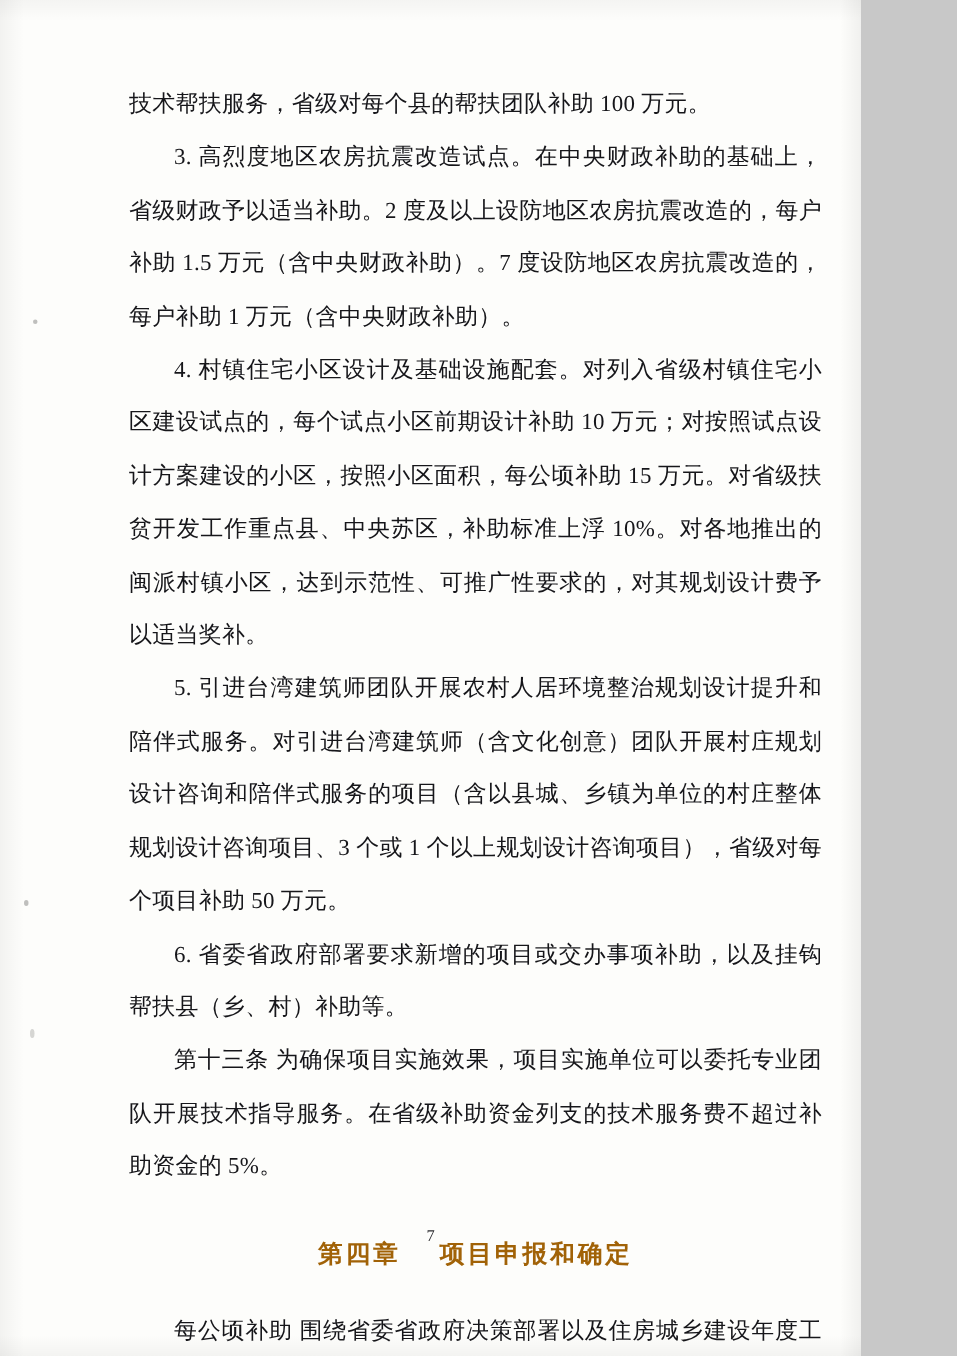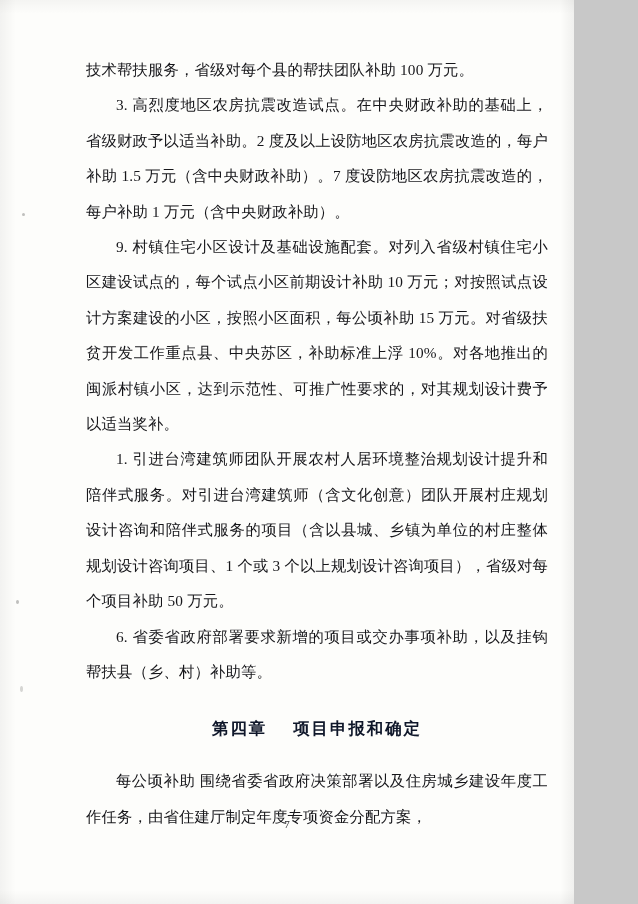--- a/index.html
+++ b/index.html
@@ -55,21 +55,21 @@
     font-weight: normal;
   }
   .chapter {
     margin-top: 22px;
     margin-bottom: 16px;
     text-align: center;
     font-size: 16.4px;
     font-weight: bold;
     letter-spacing: 2px;
     line-height: 36px;
-    color: #0f172a;
+    color: #a16207;
   }
   .chapter .gap {
     display: inline-block;
     width: 26px;
   }
   .pagenum {
     position: absolute;
     left: 0;
     right: 0;
     top: 818px;
@@ -103,31 +103,34 @@
 
     <p class="para">
       <span>技术帮扶服务，省级对每个县的帮扶团队补助 100 万元。</span>
     </p>
 
     <p class="para indent">
       <span class="b">3. 高烈度地区农房抗震改造试点。</span><span>在中央财政补助的基础上，省级财政予以适当补助。2 度及以上设防地区农房抗震改造的，每户补助 1.5 万元（含中央财政补助）。7 度设防地区农房抗震改造的，每户补助 1 万元（含中央财政补助）。</span>
     </p>
 
     <p class="para indent">
-      <span class="b">9. 村镇住宅小区设计及基础设施配套。</span><span>对列入省级村镇住宅小区建设试点的，每个试点小区前期设计补助 10 万元；对按照试点设计方案建设的小区，按照小区面积，每公顷补助 15 万元。对省级扶贫开发工作重点县、中央苏区，补助标准上浮 10%。对各地推出的闽派村镇小区，达到示范性、可推广性要求的，对其规划设计费予以适当奖补。</span>
+      <span class="b">4. 村镇住宅小区设计及基础设施配套。</span><span>对列入省级村镇住宅小区建设试点的，每个试点小区前期设计补助 10 万元；对按照试点设计方案建设的小区，按照小区面积，每公顷补助 15 万元。对省级扶贫开发工作重点县、中央苏区，补助标准上浮 10%。对各地推出的闽派村镇小区，达到示范性、可推广性要求的，对其规划设计费予以适当奖补。</span>
     </p>
 
     <p class="para indent">
-      <span class="b">1. 引进台湾建筑师团队开展农村人居环境整治规划设计提升和陪伴式服务。</span><span>对引进台湾建筑师（含文化创意）团队开展村庄规划设计咨询和陪伴式服务的项目（含以县城、乡镇为单位的村庄整体规划设计咨询项目、1 个或 3 个以上规划设计咨询项目），省级对每个项目补助 50 万元。</span>
+      <span class="b">5. 引进台湾建筑师团队开展农村人居环境整治规划设计提升和陪伴式服务。</span><span>对引进台湾建筑师（含文化创意）团队开展村庄规划设计咨询和陪伴式服务的项目（含以县城、乡镇为单位的村庄整体规划设计咨询项目、3 个或 1 个以上规划设计咨询项目），省级对每个项目补助 50 万元。</span>
     </p>
 
     <p class="para indent">
       <span>6. 省委省政府部署要求新增的项目或交办事项补助，以及挂钩帮扶县（乡、村）补助等。</span>
     </p>
 
+    <p class="para indent">
+      <span class="b">第十三条</span>&nbsp;<span>为确保项目实施效果，项目实施单位可以委托专业团队开展技术指导服务。在省级补助资金列支的技术服务费不超过补助资金的 5%。</span>
+    </p>
 
     <div class="chapter">
       <span>第四章</span><span class="gap"></span><span>项目申报和确定</span>
     </div>
 
     <p class="para indent">
       <span class="b">每公顷补助</span>&nbsp;<span>围绕省委省政府决策部署以及住房城乡建设年度工作任务，由省住建厅制定年度专项资金分配方案，</span>
     </p>
 
   </div>

